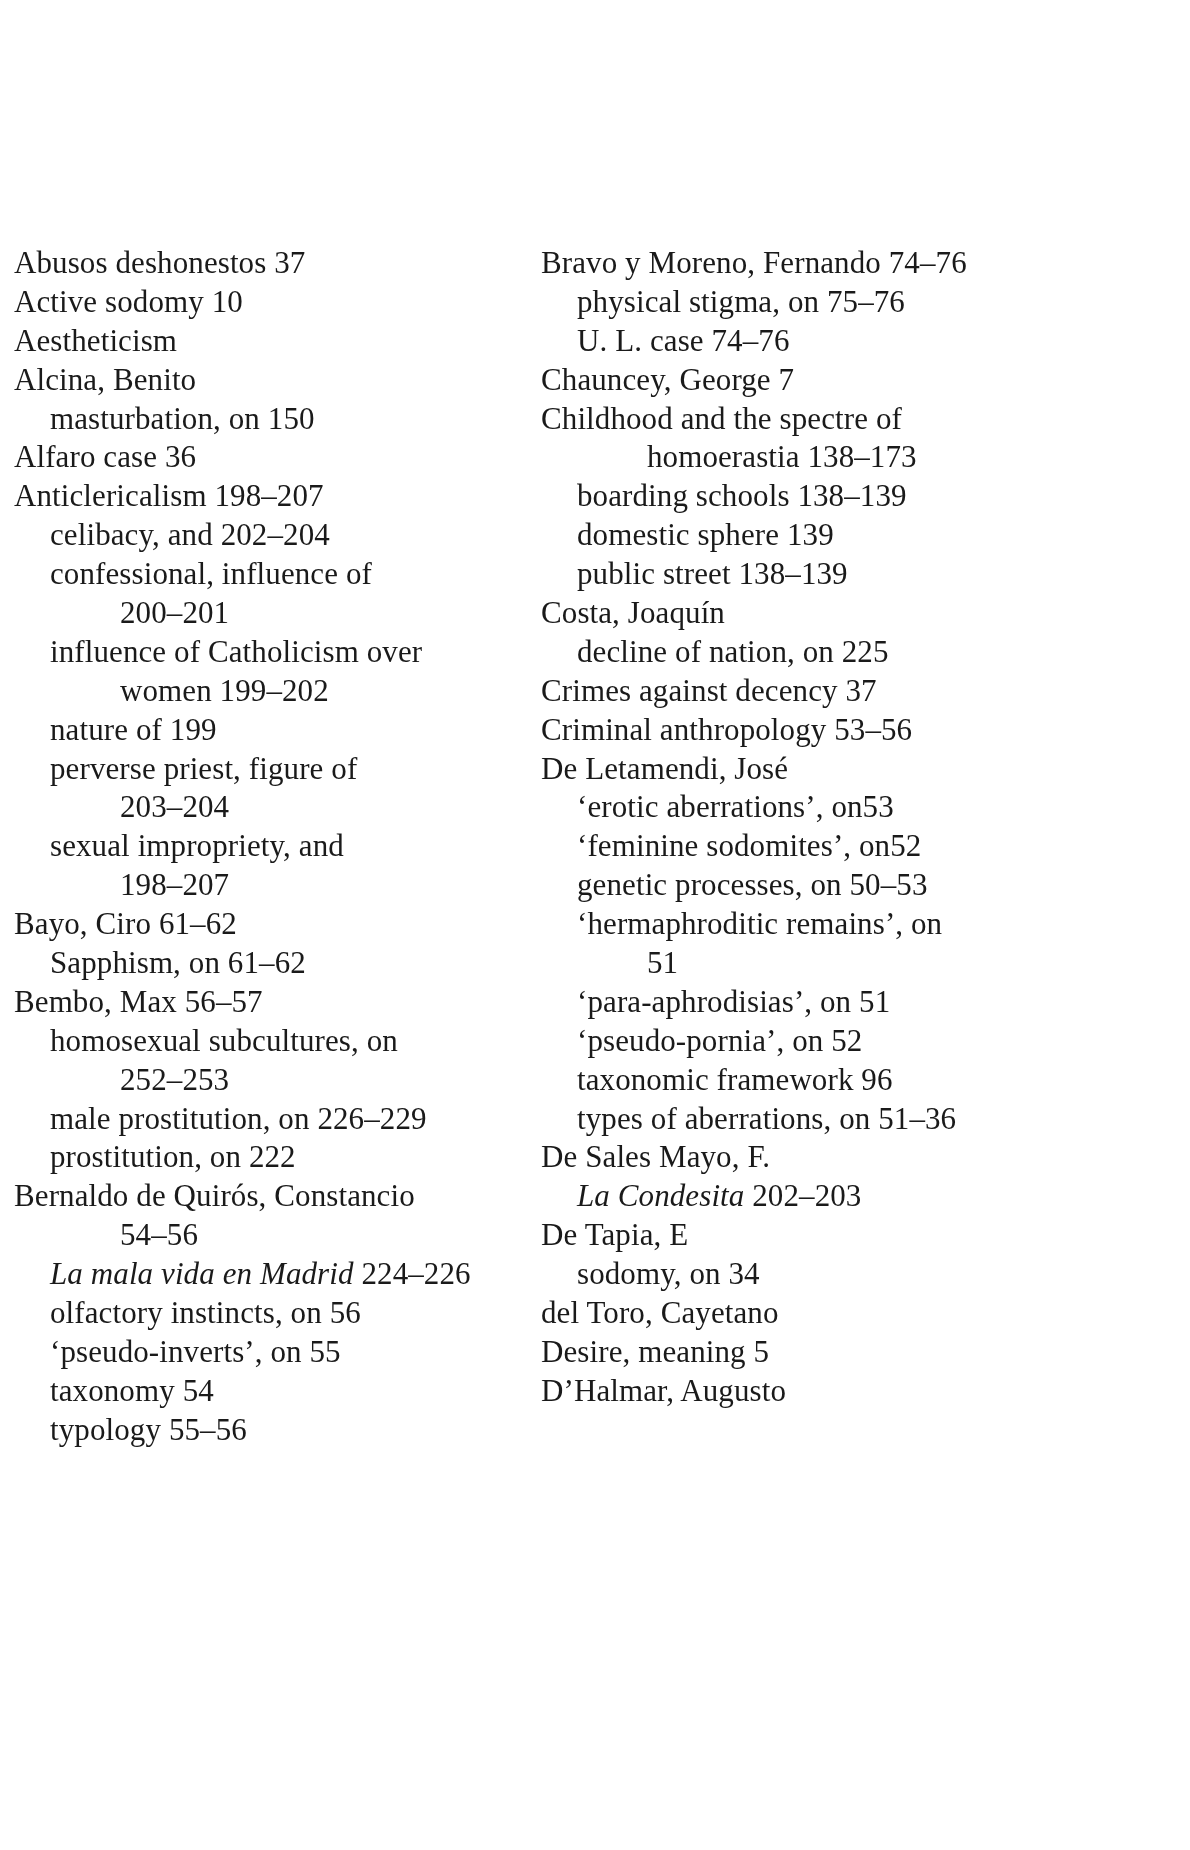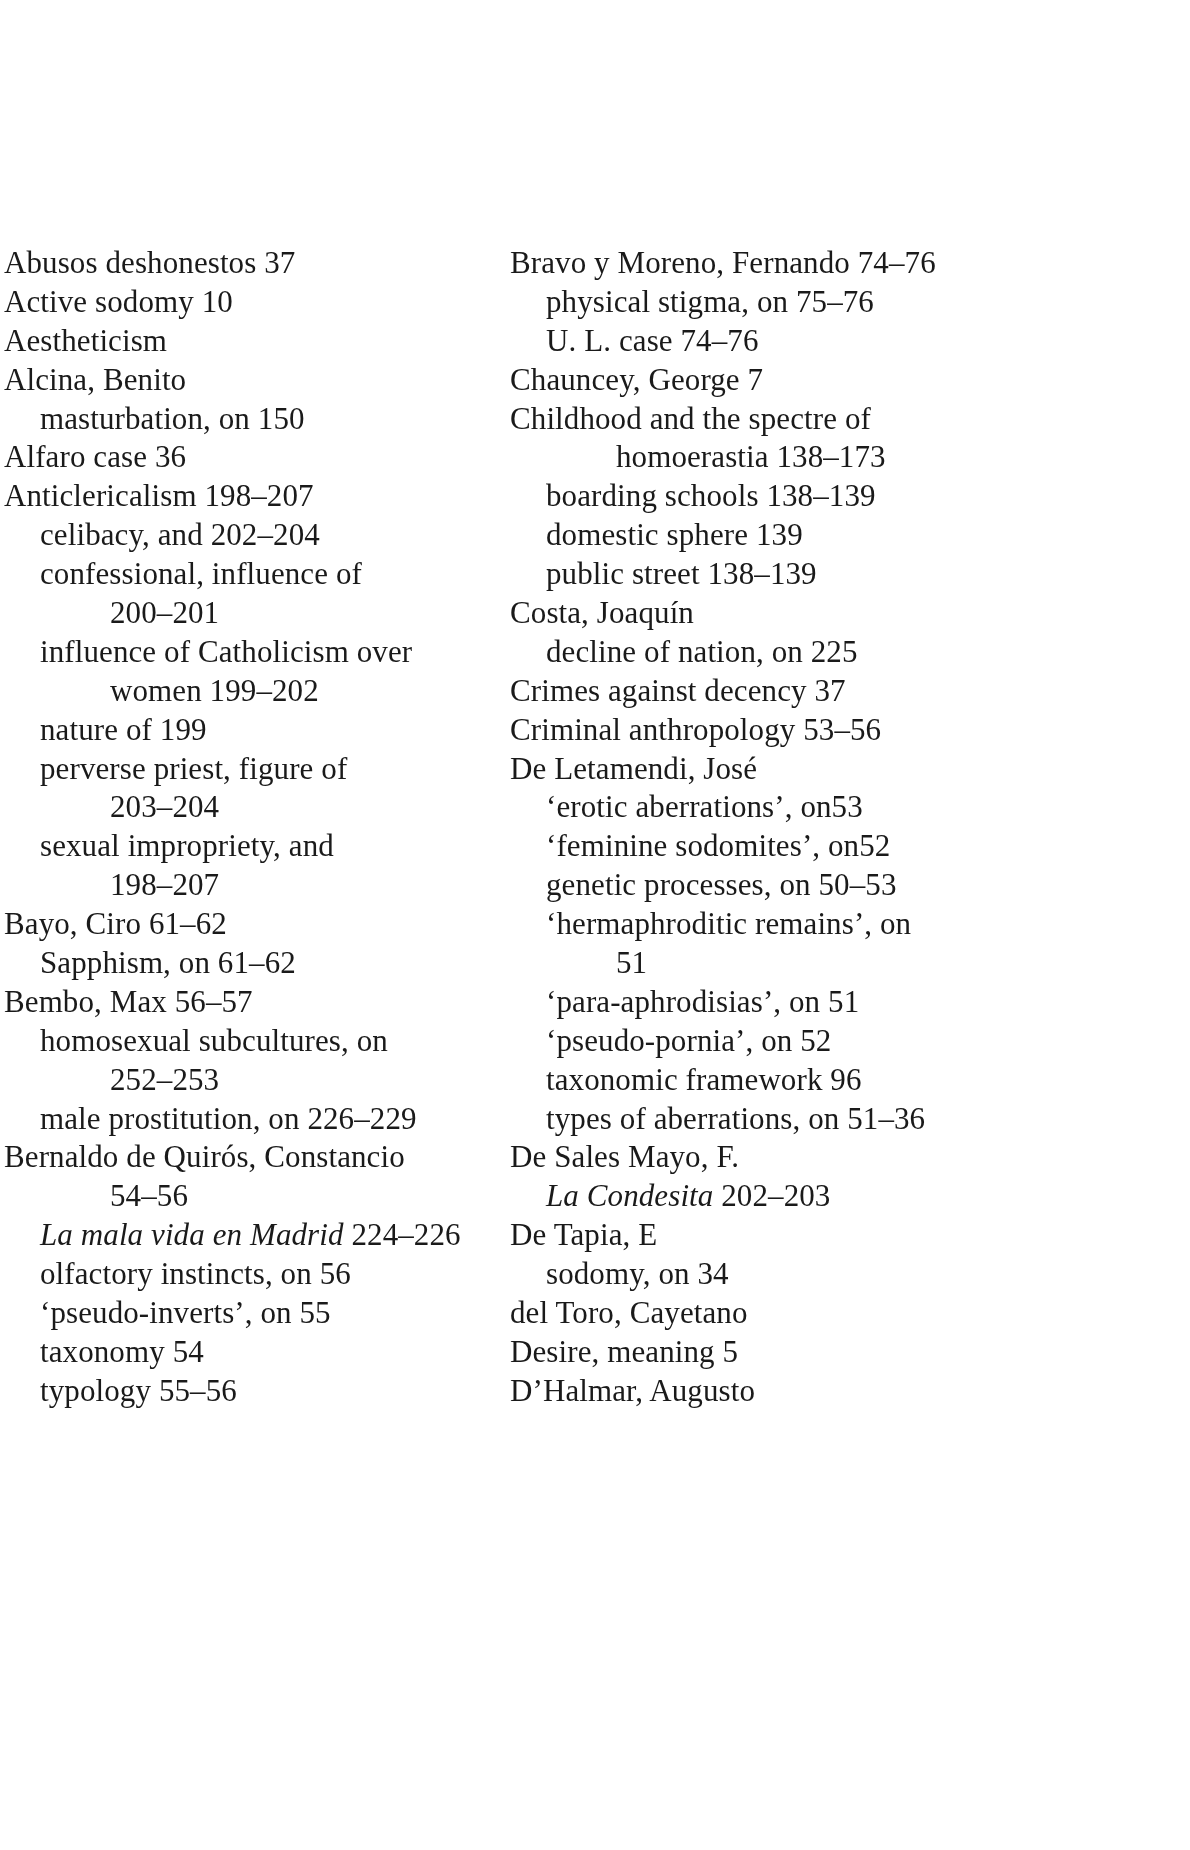--- a/index.html
+++ b/index.html
@@ -12,22 +12,22 @@
     height: 1850px;
     position: relative;
     overflow: hidden;
     font-family: "Liberation Serif", "DejaVu Serif", serif;
     color: #1a1a1a;
   }
   .column {
     position: absolute;
     top: 244px;
   }
-  #col-left { left: 4px; width: 520px; font-family: Liberation Serif, serif; }
-  #col-right { left: 510px; width: 640px; }
+  #col-left { left: 14px; width: 520px; font-family: Liberation Serif, serif; }
+  #col-right { left: 541px; width: 640px; }
   .line {
     font-size: 31px;
     line-height: 38.9px;
     height: 38.9px;
     white-space: nowrap;
     letter-spacing: 0.1px;
   }
   .lvl-0 { padding-left: 0; }
   .lvl-1 { padding-left: 36px; }
   .lvl-2 { padding-left: 106px; }
@@ -53,20 +53,21 @@
     <div class="line lvl-1"><span>perverse priest, figure of</span></div>
     <div class="line lvl-2"><span>203–204</span></div>
     <div class="line lvl-1"><span>sexual impropriety, and</span></div>
     <div class="line lvl-2"><span>198–207</span></div>
     <div class="line lvl-0"><span>Bayo, Ciro 61–62</span></div>
     <div class="line lvl-1"><span>Sapphism, on 61–62</span></div>
     <div class="line lvl-0"><span>Bembo, Max 56–57</span></div>
     <div class="line lvl-1"><span>homosexual subcultures, on</span></div>
     <div class="line lvl-2"><span>252–253</span></div>
     <div class="line lvl-1"><span>male prostitution, on 226–229</span></div>
+    <div class="line lvl-1"><span>prostitution, on 222</span></div>
     <div class="line lvl-0"><span>Bernaldo de Quirós, Constancio</span></div>
     <div class="line lvl-2"><span>54–56</span></div>
     <div class="line lvl-1"><span class="it">La mala vida en Madrid</span><span> 224–226</span></div>
     <div class="line lvl-1"><span>olfactory instincts, on 56</span></div>
     <div class="line lvl-1"><span>‘pseudo-inverts’, on 55</span></div>
     <div class="line lvl-1"><span>taxonomy 54</span></div>
     <div class="line lvl-1"><span>typology 55–56</span></div>
   </div>
 <div id="col-right" class="column">
     <div class="line lvl-0"><span>Bravo y Moreno, Fernando 74–76</span></div>

